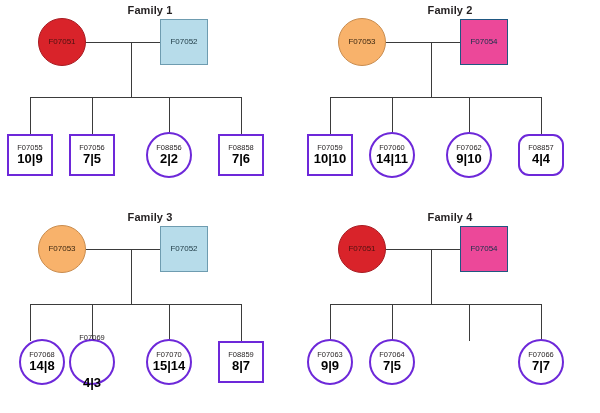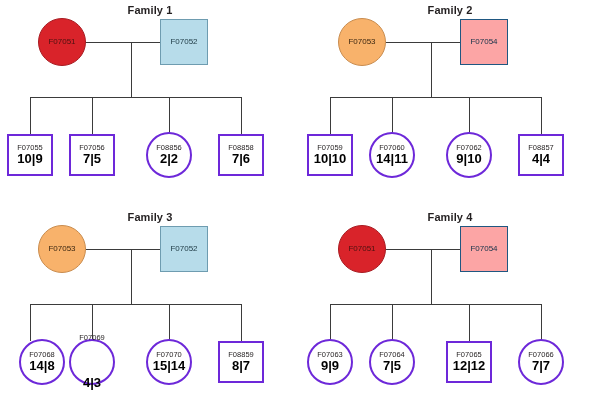--- a/index.html
+++ b/index.html
@@ -74,21 +74,21 @@
     background: #f8b26b;
     border-color: #c98c4e;
     color: #3a2610;
   }
   .parent.fill-lightblue {
     background: #b7dcea;
     border-color: #6e9cb0;
     color: #1c3842;
   }
   .parent.fill-darkblue {
-    background: #fca5a5;
+    background: #ec4899;
     border-color: #1f5781;
     color: #123047;
   }
 
   
   .child {
     position: absolute;
     box-sizing: border-box;
     border: 2px solid #6d28d9;
     background: #ffffff;
@@ -175,21 +175,21 @@
       <div class="child circle" style="left: 69px; top: 132px;">
         <div class="cid">F07060</div>
         <div class="geno">14|11</div>
       </div>
       <div class="line v" style="left: 169px; top: 97px; height: 37px;"></div>
       <div class="child circle" style="left: 146px; top: 132px;">
         <div class="cid">F07062</div>
         <div class="geno">9|10</div>
       </div>
       <div class="line v" style="left: 241px; top: 97px; height: 37px;"></div>
-      <div class="child" style="left: 218px; top: 134px;">
+      <div class="child" style="left: 218px; top: 134px; border-radius: 11px;">
         <div class="cid">F08857</div>
         <div class="geno">4|4</div>
       </div>
     </div>
     <div class="family-panel" style="left: 0px; top: 207px;">
       <div class="family-title">Family 3</div>
       <div class="line h" style="left: 86px; top: 42px; width: 74px;"></div>
       <div class="line v" style="left: 131px; top: 42px; height: 55px;"></div>
       <div class="line h" style="left: 30px; top: 97px; width: 211px;"></div>
       <div class="parent female fill-orange" style="left: 38px; top: 18px;">
@@ -234,23 +234,19 @@
       <div class="child circle" style="left: 7px; top: 132px;">
         <div class="cid">F07063</div>
         <div class="geno">9|9</div>
       </div>
       <div class="line v" style="left: 92px; top: 97px; height: 37px;"></div>
       <div class="child circle" style="left: 69px; top: 132px;">
         <div class="cid">F07064</div>
         <div class="geno">7|5</div>
       </div>
       <div class="line v" style="left: 169px; top: 97px; height: 37px;"></div>
-      <div class="child" style="left: 146px; top: 134px;">
-        <div class="cid">F07065</div>
-        <div class="geno">12|12</div>
-      </div>
       <div class="line v" style="left: 241px; top: 97px; height: 37px;"></div>
       <div class="child circle" style="left: 218px; top: 132px;">
         <div class="cid">F07066</div>
         <div class="geno">7|7</div>
       </div>
     </div>
   </div>
 
 </body></html>

